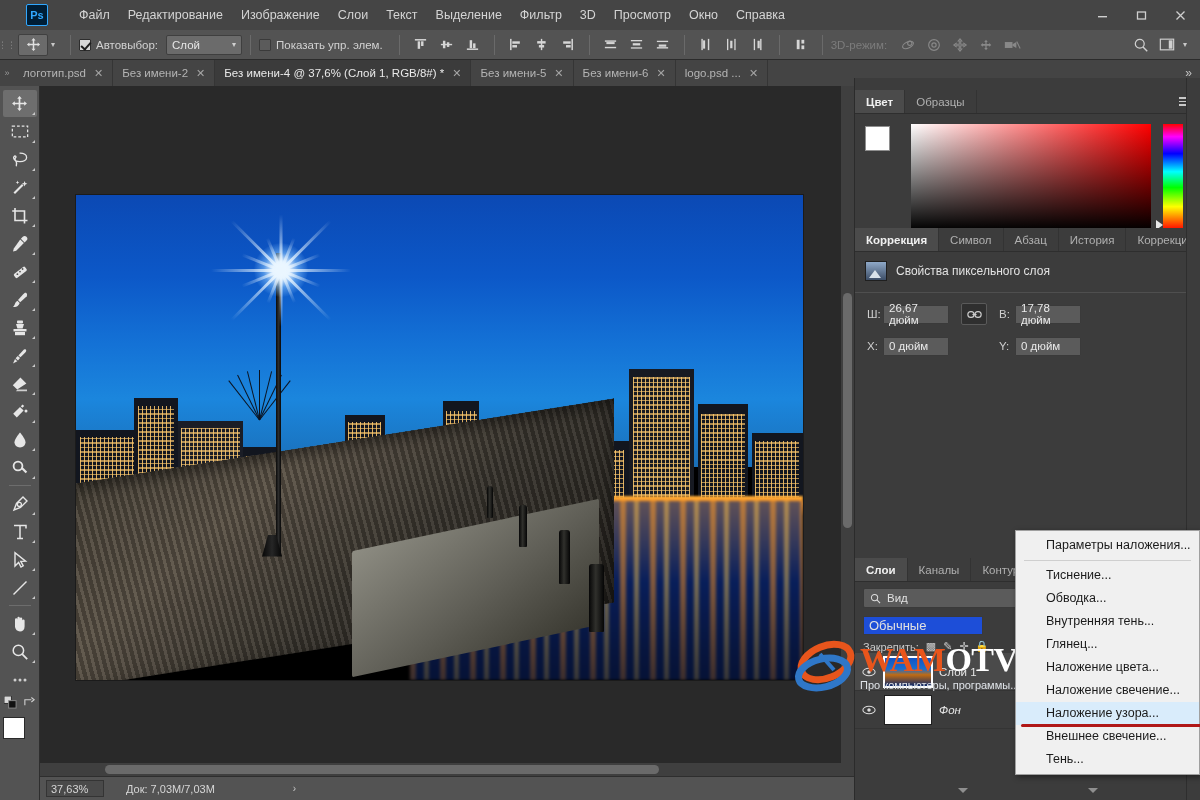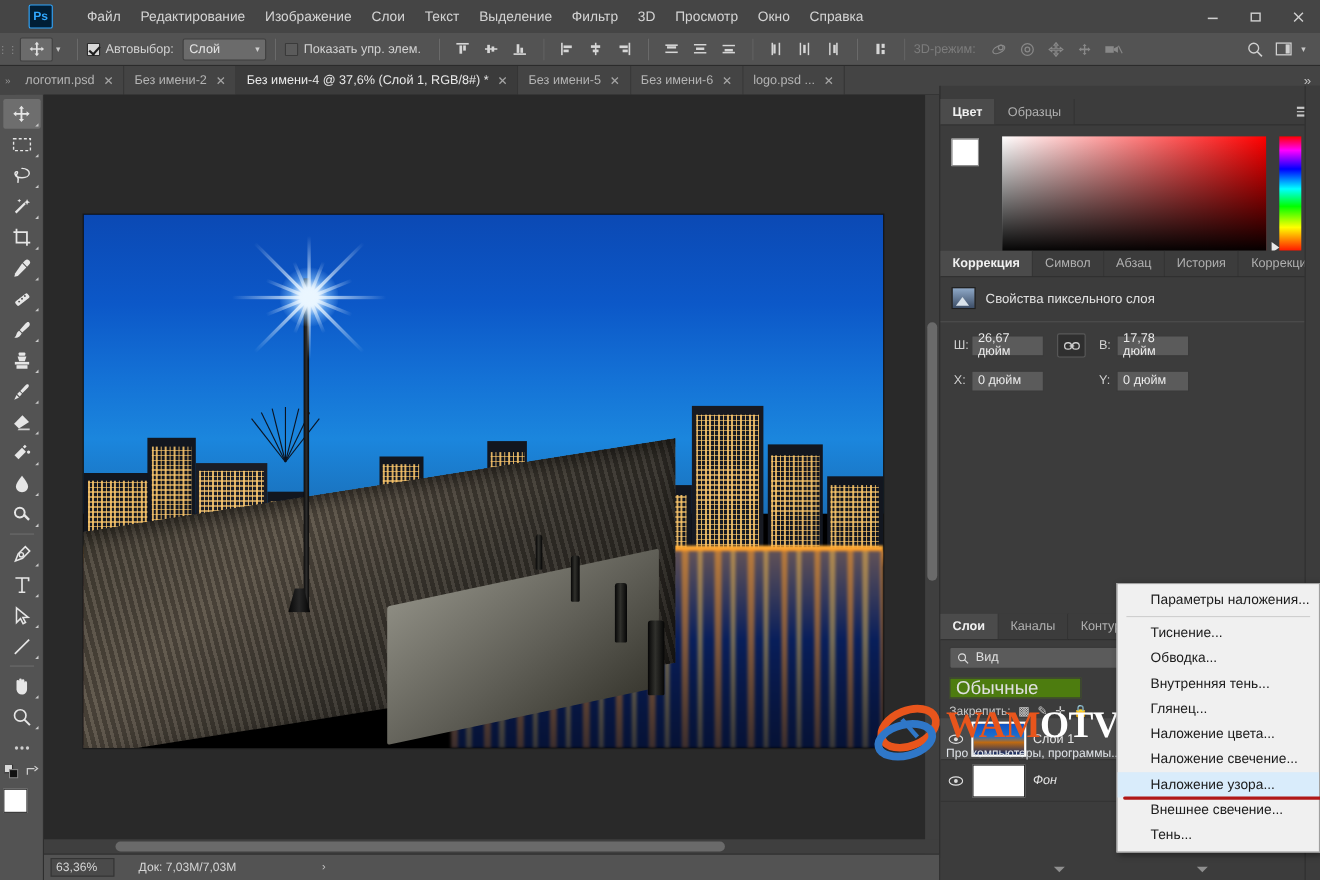--- a/index.html
+++ b/index.html
@@ -303,22 +303,22 @@
   
   .layers-panel { position: absolute; left:0; top: 480px; width: 346px; height: 242px; background:#3c3c3c; }
   .filter-row { padding: 6px 8px; }
   .filter-box {
     height: 20px; background:#5b5b5b; border:1px solid #3a3a3a; border-radius:2px;
     display:flex; align-items:center; padding: 0 6px; font-size:11.5px; color:#e0e0e0;
   }
   .filter-box .cr { margin-left:auto; font-size:8px; color:#d4d4d4; }
   .blend-row { display:flex; align-items:center; padding: 2px 8px 0; gap: 6px; }
   .blend-box {
-    width: 120px; height: 19px; background:#4d7c0f; border:1px solid #3a3a3a;
-    display:flex; align-items:center; padding-left:5px; font-size:17px; color:#e0e0e0;
+    width: 120px; height: 19px; background:#1d4ed8; border:1px solid #3a3a3a;
+    display:flex; align-items:center; padding-left:5px; font-size:13px; color:#e0e0e0;
   }
   .lock-row { display:flex; align-items:center; padding: 5px 8px 0; font-size: 11px; color:#c9c9c9; gap:7px;}
   .layer-row {
     display:flex; align-items:center; height: 38px; padding: 0 6px; gap: 7px;
     border-bottom: 1px solid #343434;
   }
   .layer-row.sel { background: #4a4a4a; }
   .eye { width:16px; display:flex; align-items:center; justify-content:center; }
   .lthumb { width: 48px; height: 30px; border: 1px solid #1e1e1e; flex:none; }
   .lthumb.sel-outline { outline: 2px solid #ffffff; outline-offset: -1px; }
@@ -844,21 +844,21 @@
     </div>
     <div class="vscroll">
       <div class="thumb"></div>
     </div>
     <div class="hscroll">
       <div class="thumb"></div>
     </div>
   </div>
 
   <div class="statusbar">
-    <div class="zoomfield">63,36%</div>
+    <div class="zoomfield">37,63%</div>
     <div class="docinfo">Док: 7,03M/7,03M</div>
     <div class="status-caret">›</div>
   </div>
 
   <div class="right-dock">
 
     <div class="color-panel">
       <div class="panel-tabs">
         <div class="ptab active">Цвет</div>
         <div class="ptab">Образцы</div>

